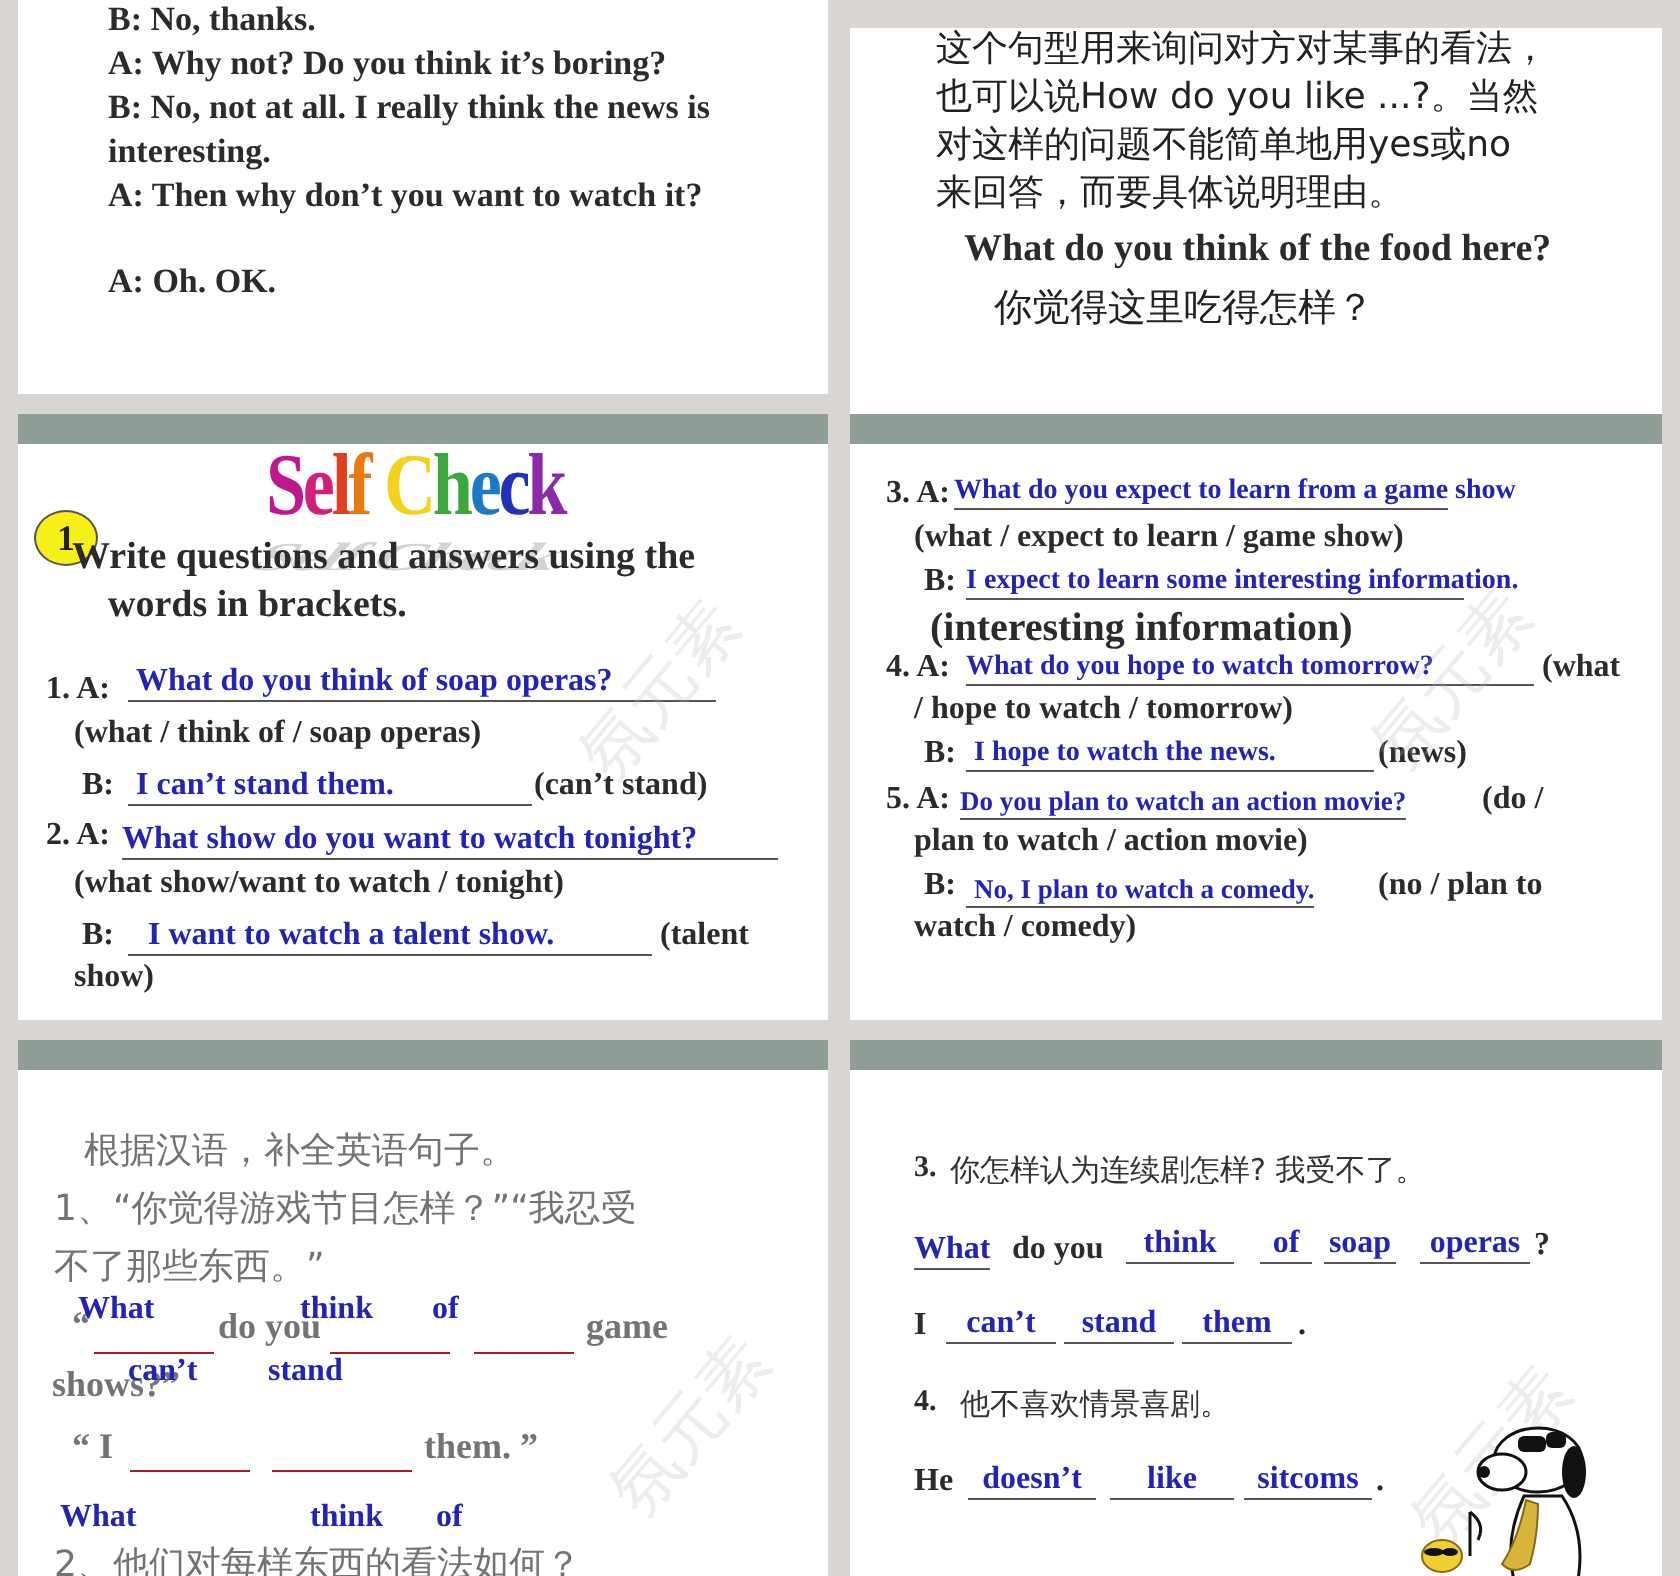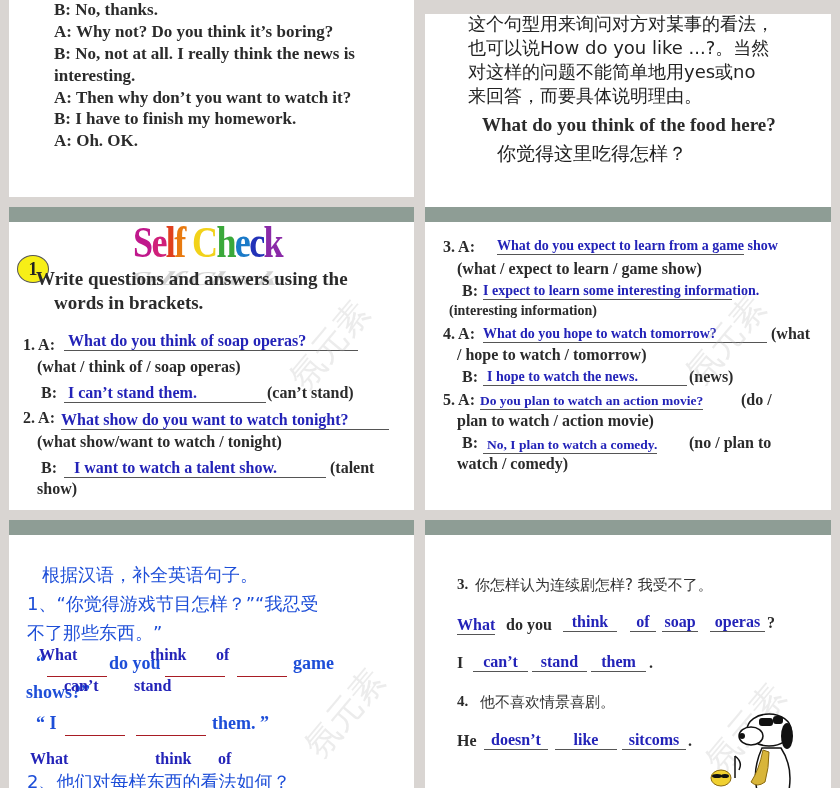--- a/index.html
+++ b/index.html
@@ -11,21 +11,21 @@
   }
   .slide {
     position: absolute; background: #ffffff; overflow: hidden;
   }
   .slide-bar {
     position: absolute; left: 0; right: 0; top: 0; height: 15px;
     background: #8e9d95;
   }
   .t { position: absolute; white-space: nowrap; font-weight: bold; color: #2b2b2b; }
   .blue { color: #2323b8; }
-  .red { color: #1d4ed8; }
+  .red { color: #737373; }
   .ul { border-bottom: 1.5px solid #555; display: inline-block; }
   .ul-red { border-bottom: 1.5px solid #a81c24; display: inline-block; }
   .cn { font-family: "DejaVu Sans", sans-serif; font-weight: normal; }
   .wm {
     position: absolute; color: rgba(180,180,180,0.25);
     font-family: "DejaVu Sans", sans-serif; font-size: 34px;
     transform: rotate(-50deg); pointer-events: none;
   }
   
   .selfcheck {
@@ -46,21 +46,20 @@
 </style>
 </head>
 <body>
 
 <div class="slide" style="left:9px; top:0; width:405px; height:197px;">
   <div class="t" style="left:45px; top:0px; font-size:17px;">B: No, thanks.</div>
   <div class="t" style="left:45px; top:44px; font-size:17px;">B: No, not at all. I really think the news is</div>
   <div class="t" style="left:45px; top:22px; font-size:17px;">A: Why not? Do you think it’s boring?</div>
   <div class="t" style="left:45px; top:66px; font-size:17px;">interesting.</div>
   <div class="t" style="left:45px; top:88px; font-size:17px;">A: Then why don’t you want to watch it?</div>
-  <div class="t" style="left:45px; top:109px; font-size:17px;">B: I have to finish my homework.</div>
   <div class="t" style="left:45px; top:131px; font-size:17px;">A: Oh. OK.</div>
 </div>
 
 <div class="slide" style="left:425px; top:14px; width:406px; height:197px;">
   <div class="t cn" style="left:43px; top:-2px; font-size:18px; color:#222;">这个句型用来询问对方对某事的看法，</div>
   <div class="t cn" style="left:43px; top:22px; font-size:18px; color:#222;">也可以说How do you like ...?。当然</div>
   <div class="t cn" style="left:43px; top:46px; font-size:18px; color:#222;">对这样的问题不能简单地用yes或no</div>
   <div class="t cn" style="left:43px; top:70px; font-size:18px; color:#222;">来回答，而要具体说明理由。</div>
   <div class="t" style="left:57px; top:100px; font-size:19px;">What do you think of the food here?</div>
   <div class="t cn" style="left:72px; top:127px; font-size:19px; color:#222;">你觉得这里吃得怎样？</div>
@@ -90,26 +89,26 @@
   <div class="t" style="left:321px; top:252px; font-size:16px;">(talent</div>
   <div class="t" style="left:28px; top:273px; font-size:16px;">show)</div>
 
   <div class="wm" style="left:270px; top:115px;">氛元素</div>
 </div>
 
 <div class="slide" style="left:425px; top:207px; width:406px; height:303px;">
   <div class="slide-bar"></div>
 
   <div class="t" style="left:18px; top:31px; font-size:16px;">3. A:</div>
-  <div class="t blue" style="left:72px; top:31px; font-size:14px;"><span class="ul">What do you expect to learn from a game</span> <span>show</span></div>
+  <div class="t blue" style="left:52px; top:31px; font-size:14px;"><span class="ul">What do you expect to learn from a game</span> <span>show</span></div>
   <div class="t" style="left:32px; top:53px; font-size:16px;">(what / expect to learn / game show)</div>
 
   <div class="t" style="left:37px; top:75px; font-size:16px;">B:</div>
   <div class="t blue" style="left:58px; top:76px; font-size:14px;"><span class="ul">I expect to learn some interesting informa</span><span>tion.</span></div>
-  <div class="t" style="left:24px; top:96px; font-size:14px;">(interesting information)</div>
+  <div class="t" style="left:40px; top:96px; font-size:20px;">(interesting information)</div>
 
   <div class="t" style="left:18px; top:118px; font-size:16px;">4. A:</div>
   <div class="t blue ul" style="left:58px; top:119px; width:284px; font-size:14px;"><span>What do you hope to watch tomorrow?</span></div>
   <div class="t" style="left:346px; top:118px; font-size:16px;">(what</div>
   <div class="t" style="left:32px; top:139px; font-size:16px;">/ hope to watch / tomorrow)</div>
 
   <div class="t" style="left:37px; top:161px; font-size:16px;">B:</div>
   <div class="t blue ul" style="left:58px; top:162px; width:200px; font-size:14px; padding-left:4px;"><span>I hope to watch the news.</span></div>
   <div class="t" style="left:264px; top:161px; font-size:16px;">(news)</div>
 

